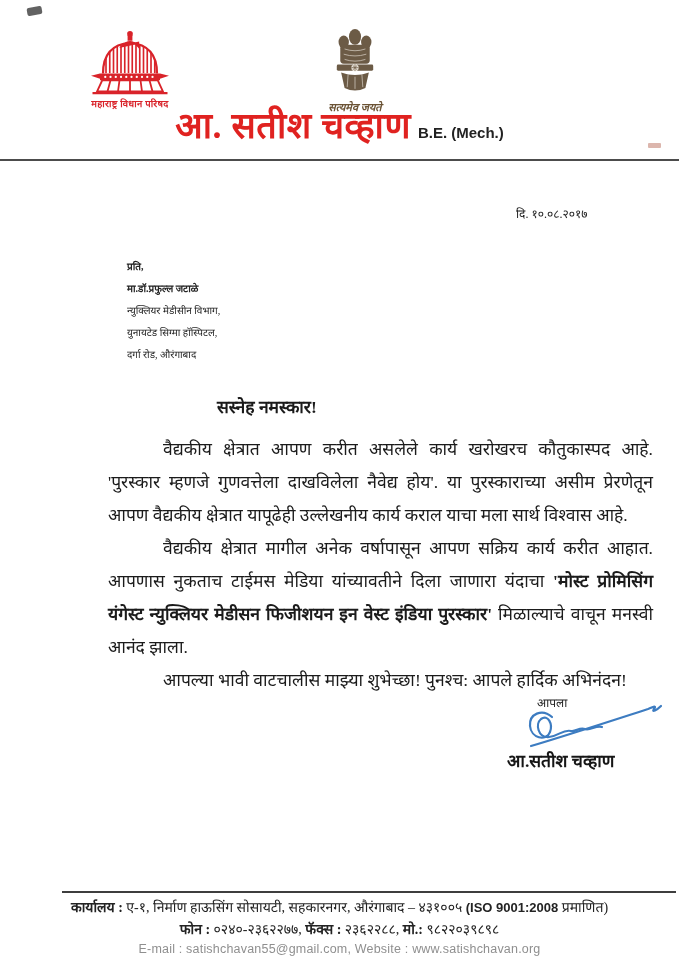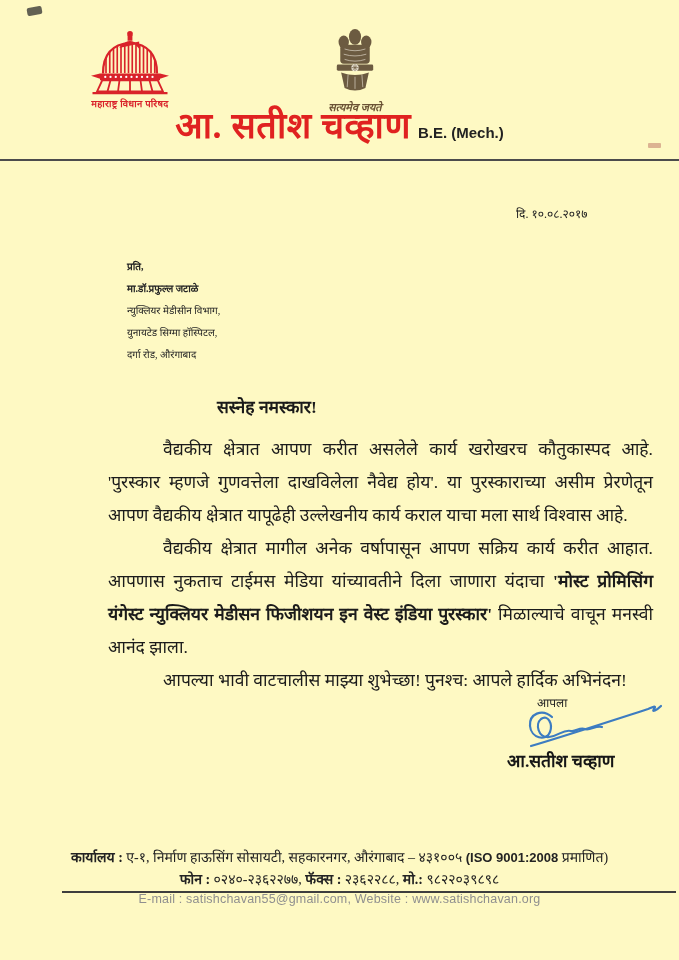--- a/index.html
+++ b/index.html
@@ -1,20 +1,20 @@
 <!DOCTYPE html>
 <html><head>
 <meta charset="utf-8">
 <style>
   html,body{margin:0;padding:0;background:#d8d8d4;}
   .page{
     position:relative;
     width:679px;height:960px;
     margin:0 auto;
-    background:#fef9c3;
+    background:#ffffff;
     font-family:"Liberation Serif","DejaVu Serif",serif;
     color:#1c1c1c;
     overflow:hidden;
   }
   
   .emblem-left{position:absolute;left:66px;top:30px;width:128px;text-align:center;}
   .emblem-left svg{display:block;margin:0 auto;}
   .emblem-caption{font-size:9.5px;font-weight:700;color:#d9232a;letter-spacing:.3px;margin-top:1px;}
   .emblem-center{position:absolute;left:310px;top:26px;width:90px;text-align:center;}
   .emblem-center svg{display:block;margin:0 auto;}
@@ -32,21 +32,21 @@
   
   .body-text{position:absolute;left:108px;top:433px;width:545px;font-size:17.5px;line-height:33px;text-align:justify;color:#1b1b1b;}
   .body-text p{margin:0;text-indent:55px;}
   .body-text .bold{font-weight:700;}
   
   .closing{position:absolute;left:537px;top:694px;font-size:12px;color:#242424;}
   .signature-svg{position:absolute;left:518px;top:700px;width:152px;height:56px;}
   .sign-name{position:absolute;left:507px;top:748px;font-size:17.5px;font-weight:700;color:#161616;}
   
   .footer-rule{position:absolute;left:62px;top:891px;width:614px;height:2px;background:#3e3e3e;}
-  .footer{position:absolute;left:0;top:847px;width:679px;text-align:center;}
+  .footer{position:absolute;left:0;top:897px;width:679px;text-align:center;}
   .f-line1{font-size:14px;color:#232323;}
   .f-line2{font-size:14px;color:#232323;margin-top:3px;text-align:center;}
   .f-line1 .lbl,.f-line2 .lbl{font-weight:700;}
   .f-line1 .iso{font-weight:700;font-family:"Liberation Sans",sans-serif;font-size:13px;}
   .f-line3{font-size:12.5px;color:#8f8f8f;font-family:"Liberation Sans",sans-serif;margin-top:4px;letter-spacing:.2px;}
   
   .artifact-tl{position:absolute;left:27px;top:7px;width:15px;height:8px;background:#2e2e2e;border-radius:2px;opacity:.75;transform:rotate(-10deg);}
   .artifact-right{position:absolute;left:648px;top:143px;width:13px;height:5px;background:#c07a6a;opacity:.55;border-radius:1px;}
 </style>
 </head>

